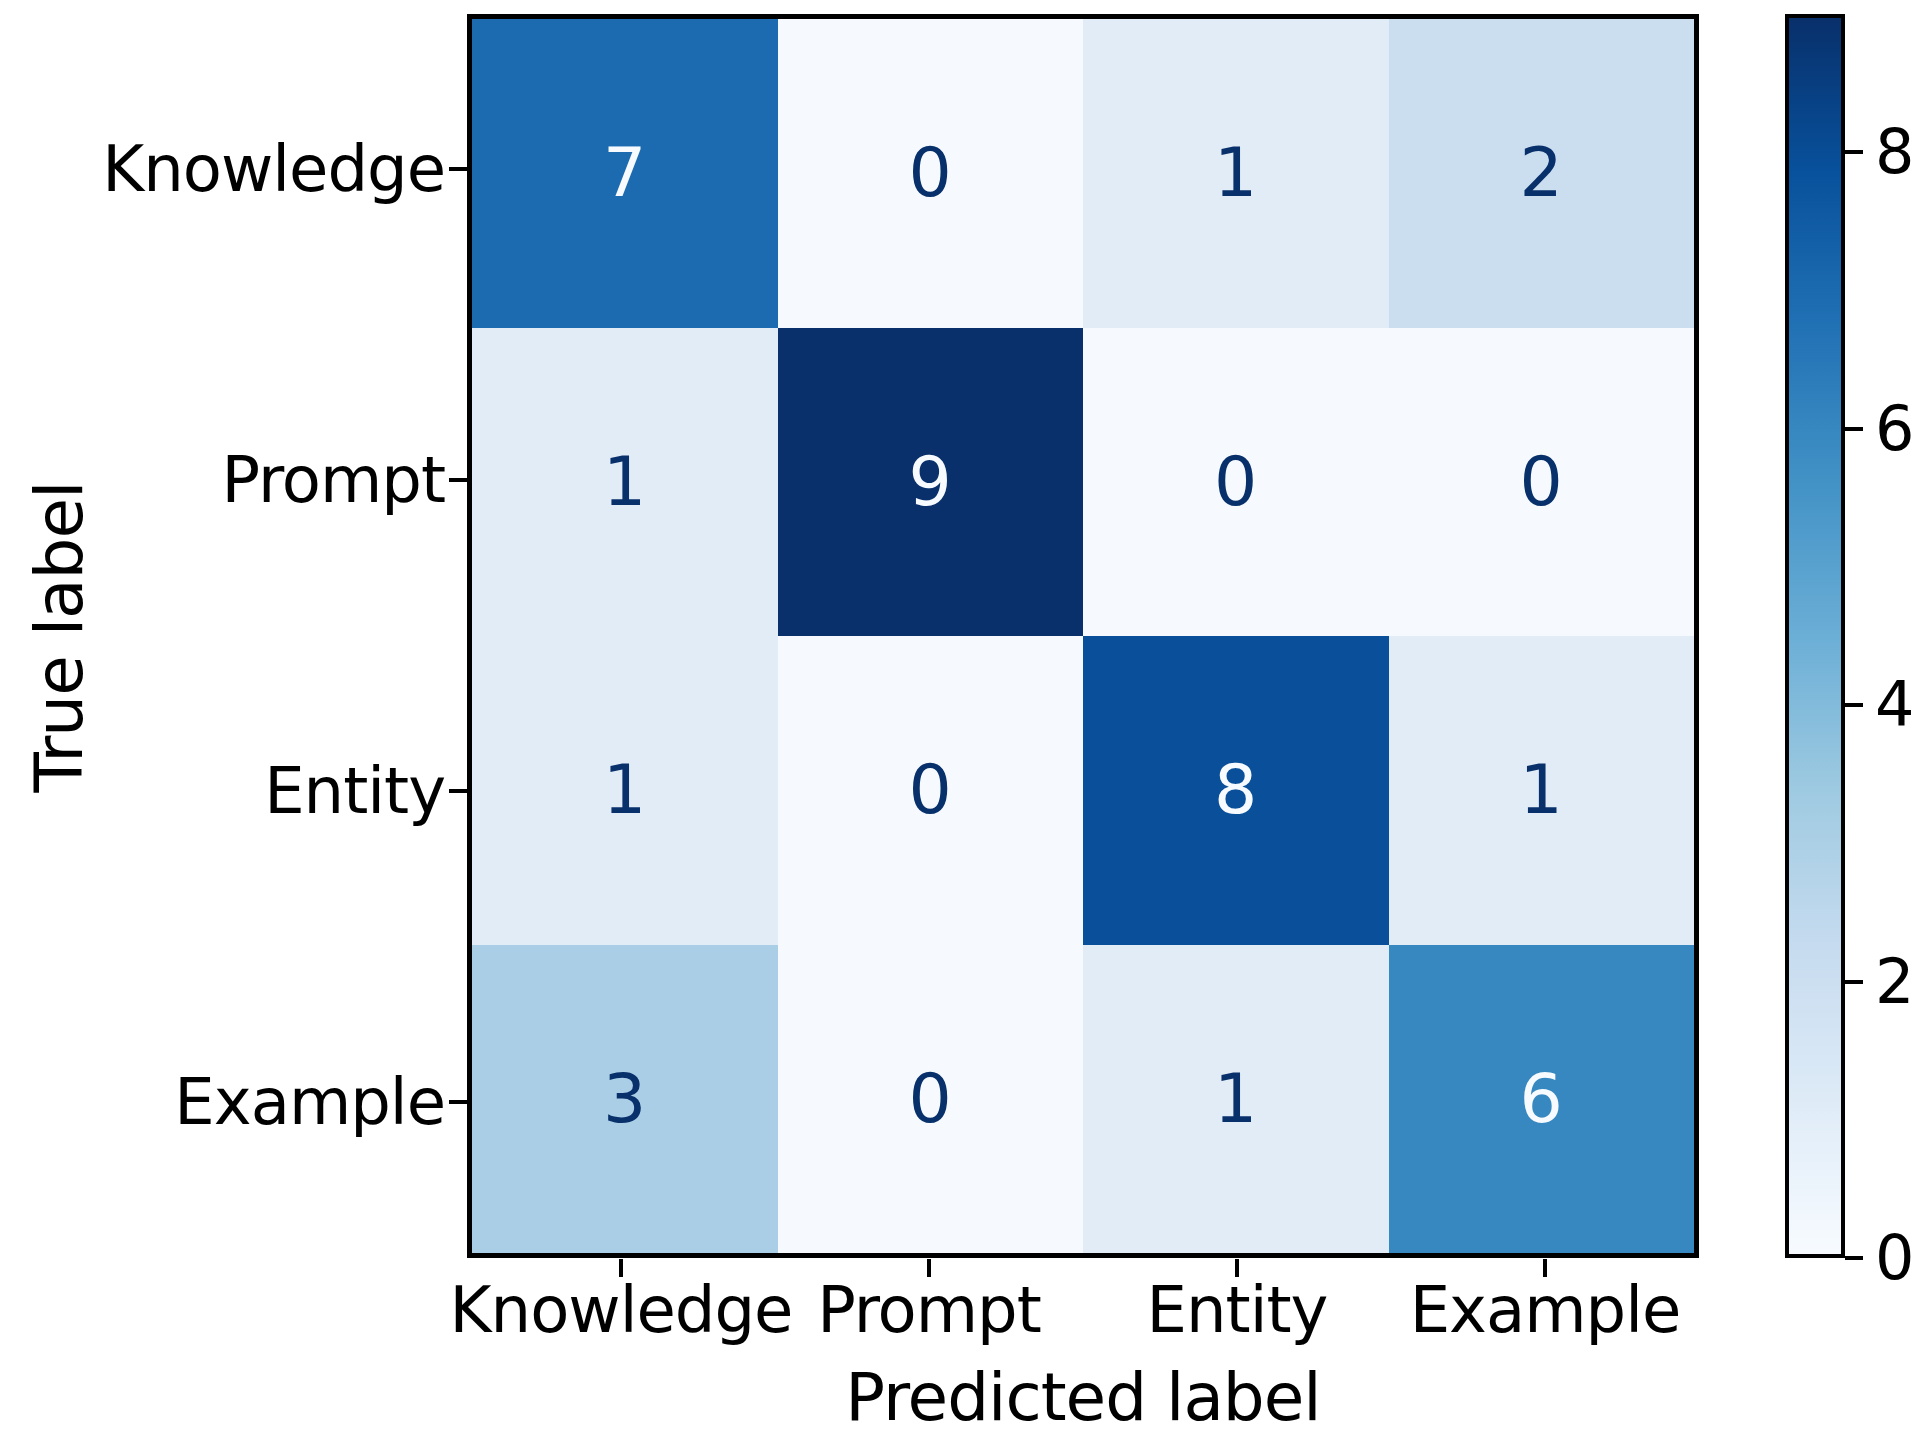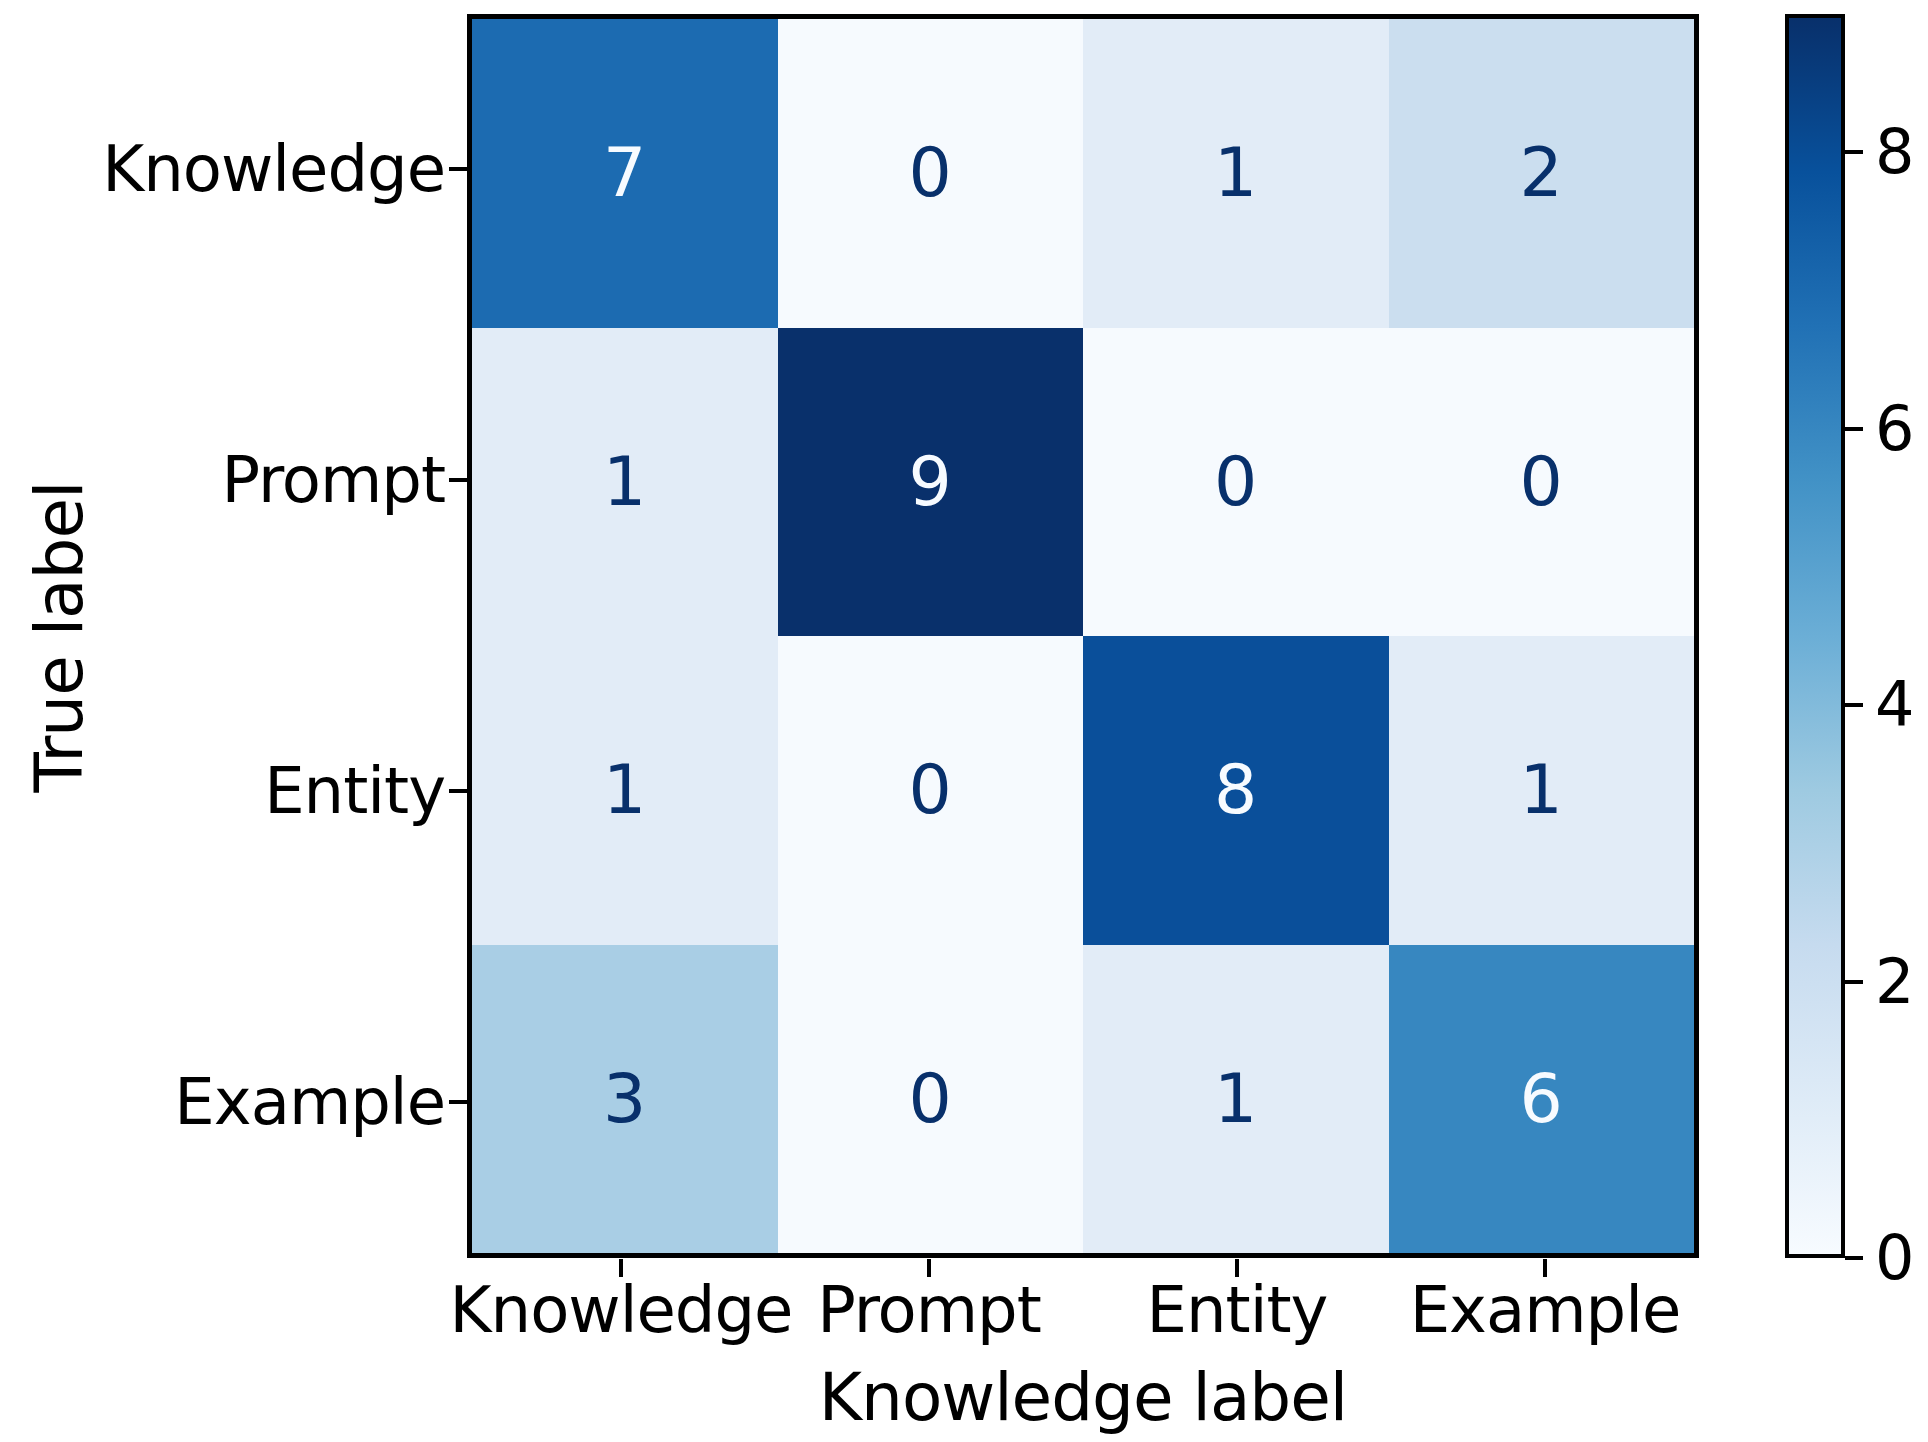--- a/index.html
+++ b/index.html
@@ -98,21 +98,21 @@
   <div class="xtick" style="left:619px"></div>
   <div class="xtick" style="left:927px"></div>
   <div class="xtick" style="left:1235px"></div>
   <div class="xtick" style="left:1543px"></div>
 
   <div class="xtick-label" style="left:371px">Knowledge</div>
   <div class="xtick-label" style="left:679px">Prompt</div>
   <div class="xtick-label" style="left:987px">Entity</div>
   <div class="xtick-label" style="left:1295px">Example</div>
 
-  <div class="xlabel">Knowledge label</div>
+  <div class="xlabel">Predicted label</div>
 
   <div class="cbar">
     <div class="cbar-gradient" style="background: linear-gradient(to top, rgb(247, 251, 255) 0%, rgb(222, 235, 247) 12.5%, rgb(198, 219, 239) 25%, rgb(158, 202, 225) 37.5%, rgb(107, 174, 214) 50%, rgb(66, 146, 198) 62.5%, rgb(33, 113, 181) 75%, rgb(8, 81, 156) 87.5%, rgb(8, 48, 107) 100%);"></div>
   </div>
   <div class="cbar-ticks">
     <div class="cbar-tick" style="top: calc(11.1111% - 2px);"></div>
     <div class="cbar-tick" style="top: calc(33.3333% - 2px);"></div>
     <div class="cbar-tick" style="top: calc(55.5556% - 2px);"></div>
     <div class="cbar-tick" style="top: calc(77.7778% - 2px);"></div>
     <div class="cbar-tick" style="top: calc(100% - 2px);"></div>

